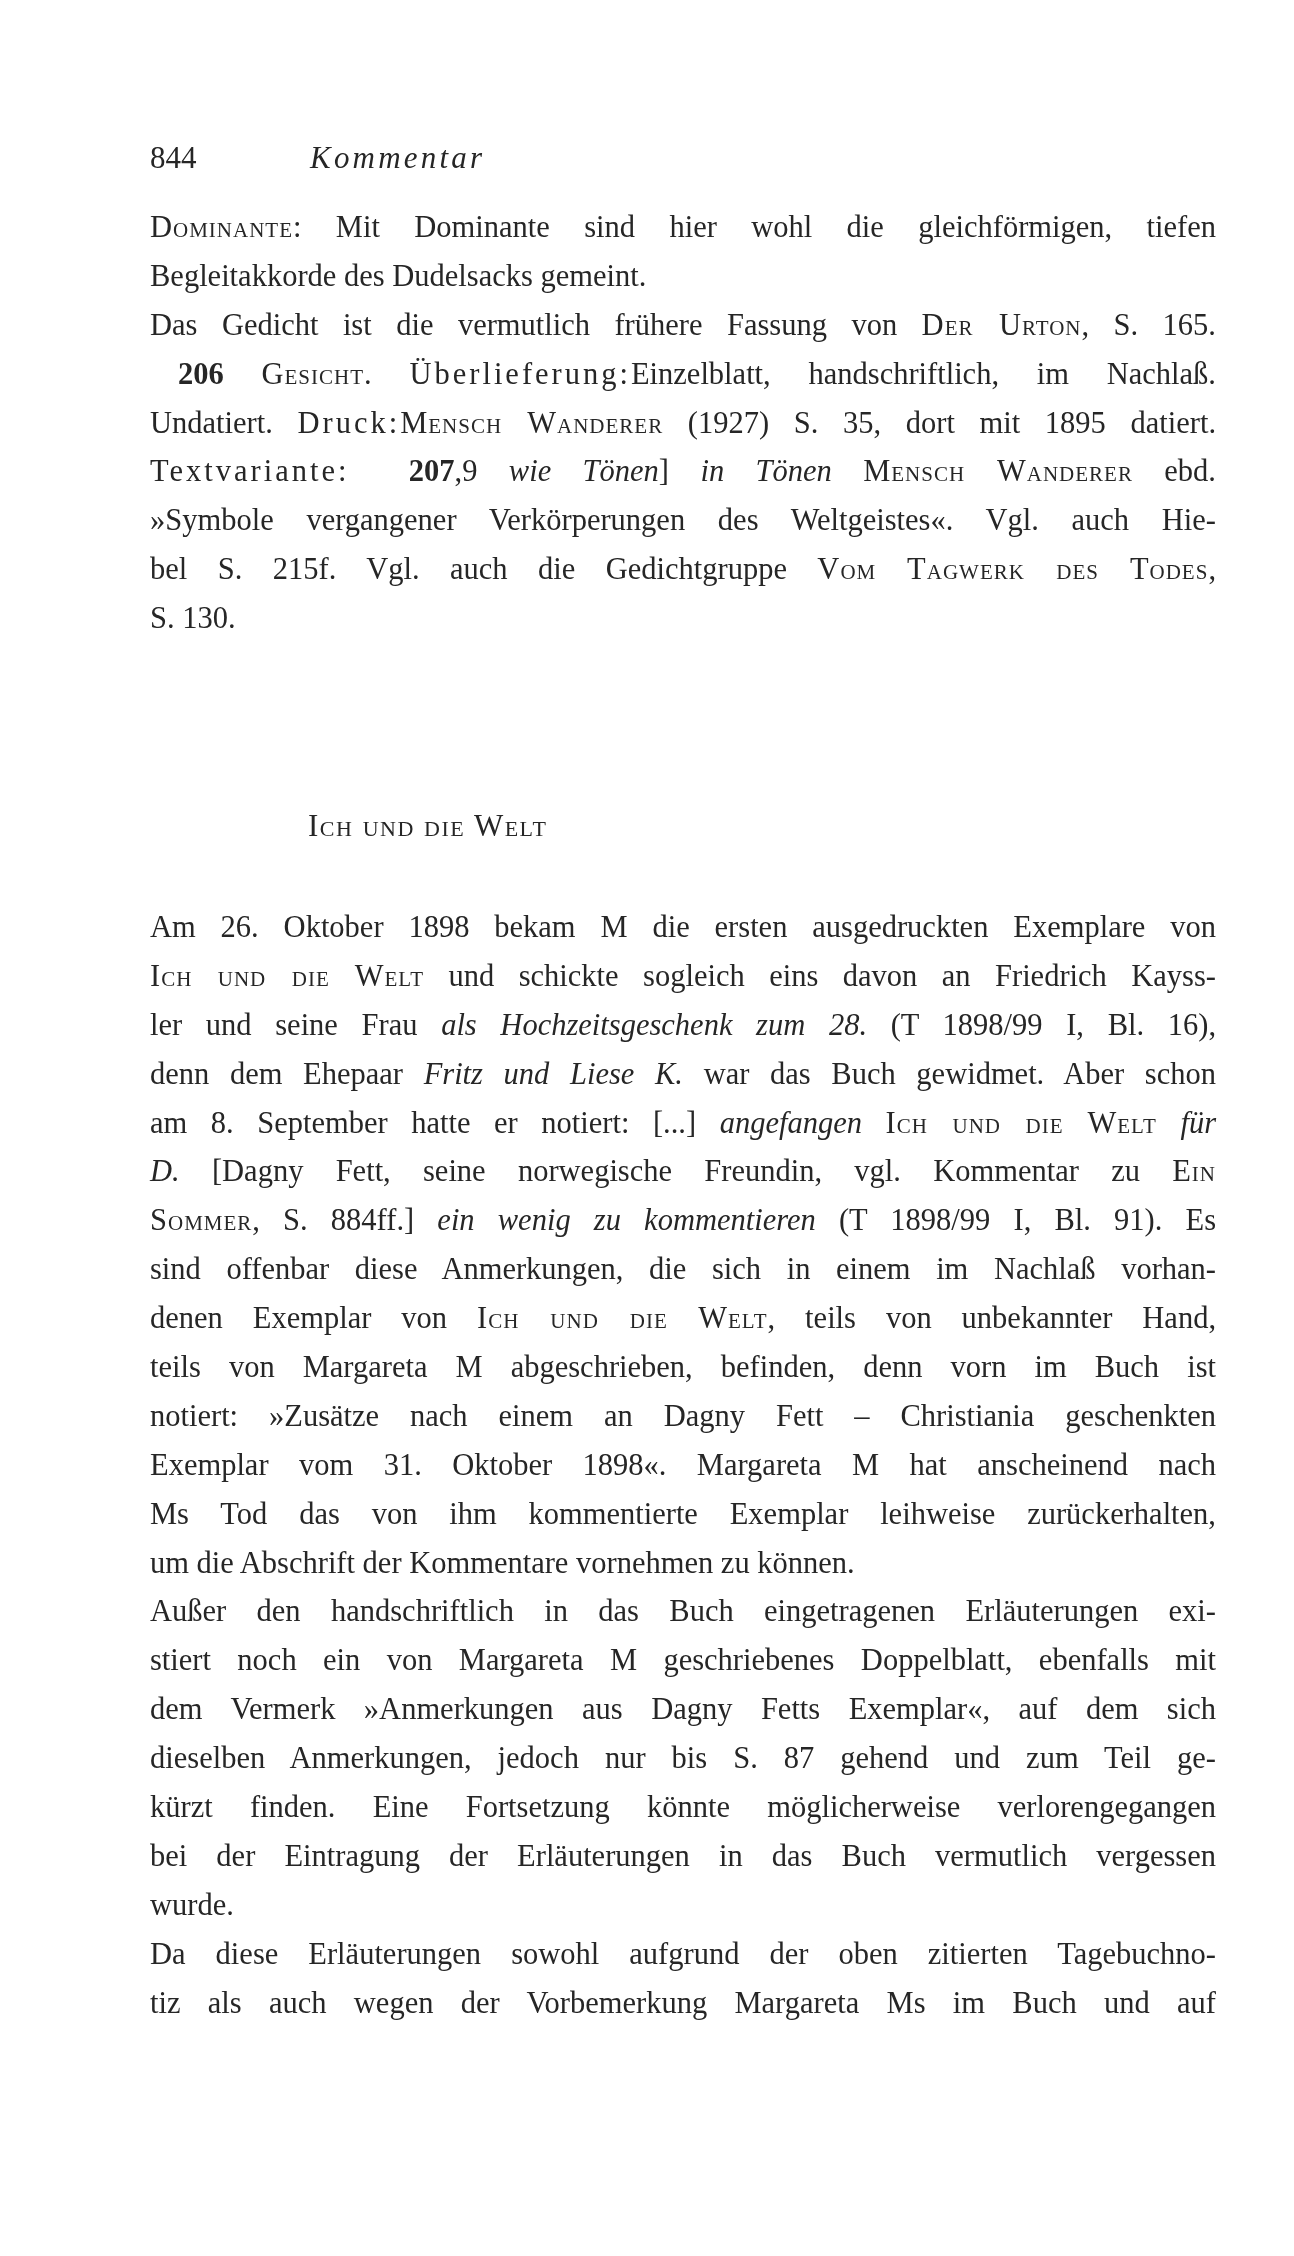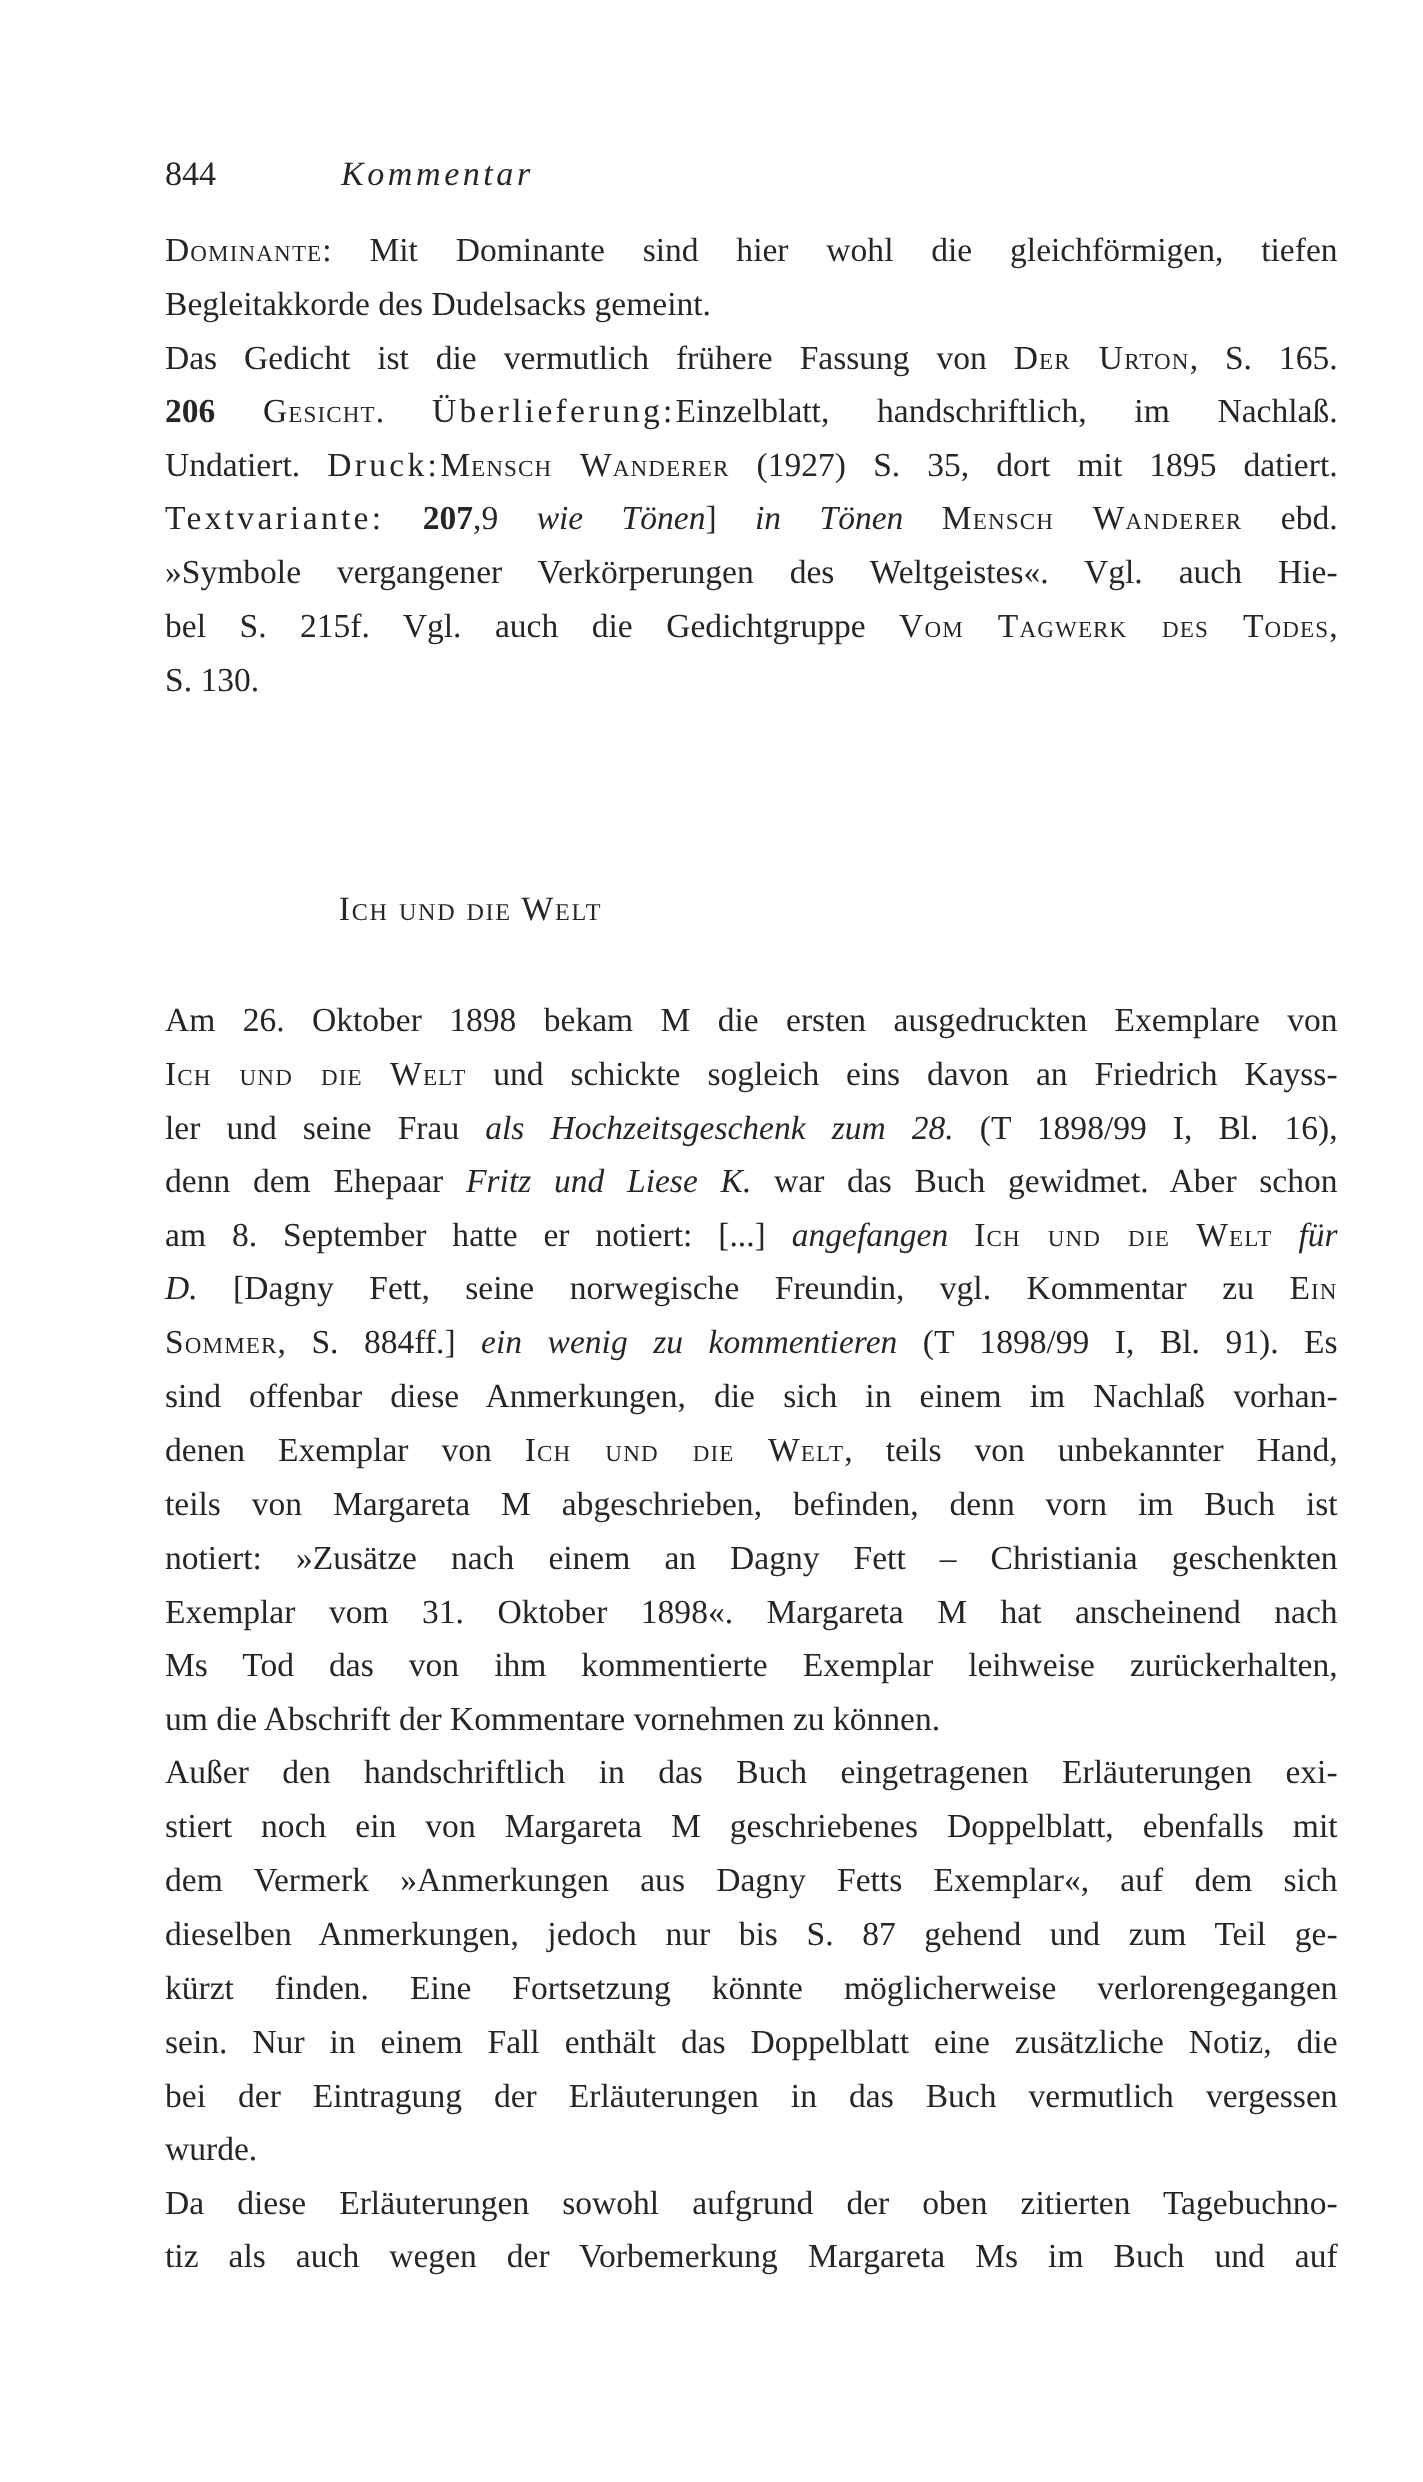--- a/index.html
+++ b/index.html
@@ -9,21 +9,21 @@
   .running-head { position: absolute; left: 150px; top: 138px; height: 40px; font-size: 31px; line-height: 40px; }
   .folio { position: absolute; left: 0; top: 0; }
   .head-title { position: absolute; left: 160px; top: 0; font-style: italic; letter-spacing: 3.2px; white-space: nowrap; }
   .block { position: absolute; left: 150px; width: 1066px; }
   .line { height: 48.9px; line-height: 48.9px; font-size: 30.5px; white-space: nowrap;
           text-align: justify; text-align-last: justify; overflow: visible; }
   .line.last { text-align-last: left; }
   .line span { white-space: pre; }
   .sc { font-variant: small-caps; letter-spacing: 1px; }
   .it { font-style: italic; }
-  .b { font-weight: bold; }
+  .b { font-weight: bold; margin-left: 28px; }
   .sp { letter-spacing: 3px; }
   .section-heading { position: absolute; left: 308px; top: 806px; font-size: 31px; line-height: 40px;
                      font-variant: small-caps; letter-spacing: 1.5px; white-space: nowrap; }
   .block1 { top: 203px; }
   .block2 { top: 903px; }
 </style>
 </head>
 <body>
 
 <div class="page">
@@ -60,20 +60,19 @@
       <div class="line"><span>teils von Margareta M abgeschrieben, befinden, denn vorn im Buch ist</span></div>
       <div class="line"><span>notiert: »Zusätze nach einem an Dagny Fett – Christiania geschenkten</span></div>
       <div class="line"><span>Exemplar vom 31. Oktober 1898«. Margareta M hat anscheinend nach</span></div>
       <div class="line"><span>Ms Tod das von ihm kommentierte Exemplar leihweise zurückerhalten,</span></div>
       <div class="line last"><span>um die Abschrift der Kommentare vornehmen zu können.</span></div>
       <div class="line"><span>Außer den handschriftlich in das Buch eingetragenen Erläuterungen exi-</span></div>
       <div class="line"><span>stiert noch ein von Margareta M geschriebenes Doppelblatt, ebenfalls mit</span></div>
       <div class="line"><span>dem Vermerk »Anmerkungen aus Dagny Fetts Exemplar«, auf dem sich</span></div>
       <div class="line"><span>dieselben Anmerkungen, jedoch nur bis S. 87 gehend und zum Teil ge-</span></div>
       <div class="line"><span>kürzt finden. Eine Fortsetzung könnte möglicherweise verlorengegangen</span></div>
-      <div class="line"><span>sein. Nur in einem Fall enthält das Doppelblatt eine zusätzliche Notiz, die</span></div>
       <div class="line"><span>bei der Eintragung der Erläuterungen in das Buch vermutlich vergessen</span></div>
       <div class="line last"><span>wurde.</span></div>
       <div class="line"><span>Da diese Erläuterungen sowohl aufgrund der oben zitierten Tagebuchno-</span></div>
       <div class="line"><span>tiz als auch wegen der Vorbemerkung Margareta Ms im Buch und auf</span></div>
     </div>
 
 </div>
 
 </body></html>

